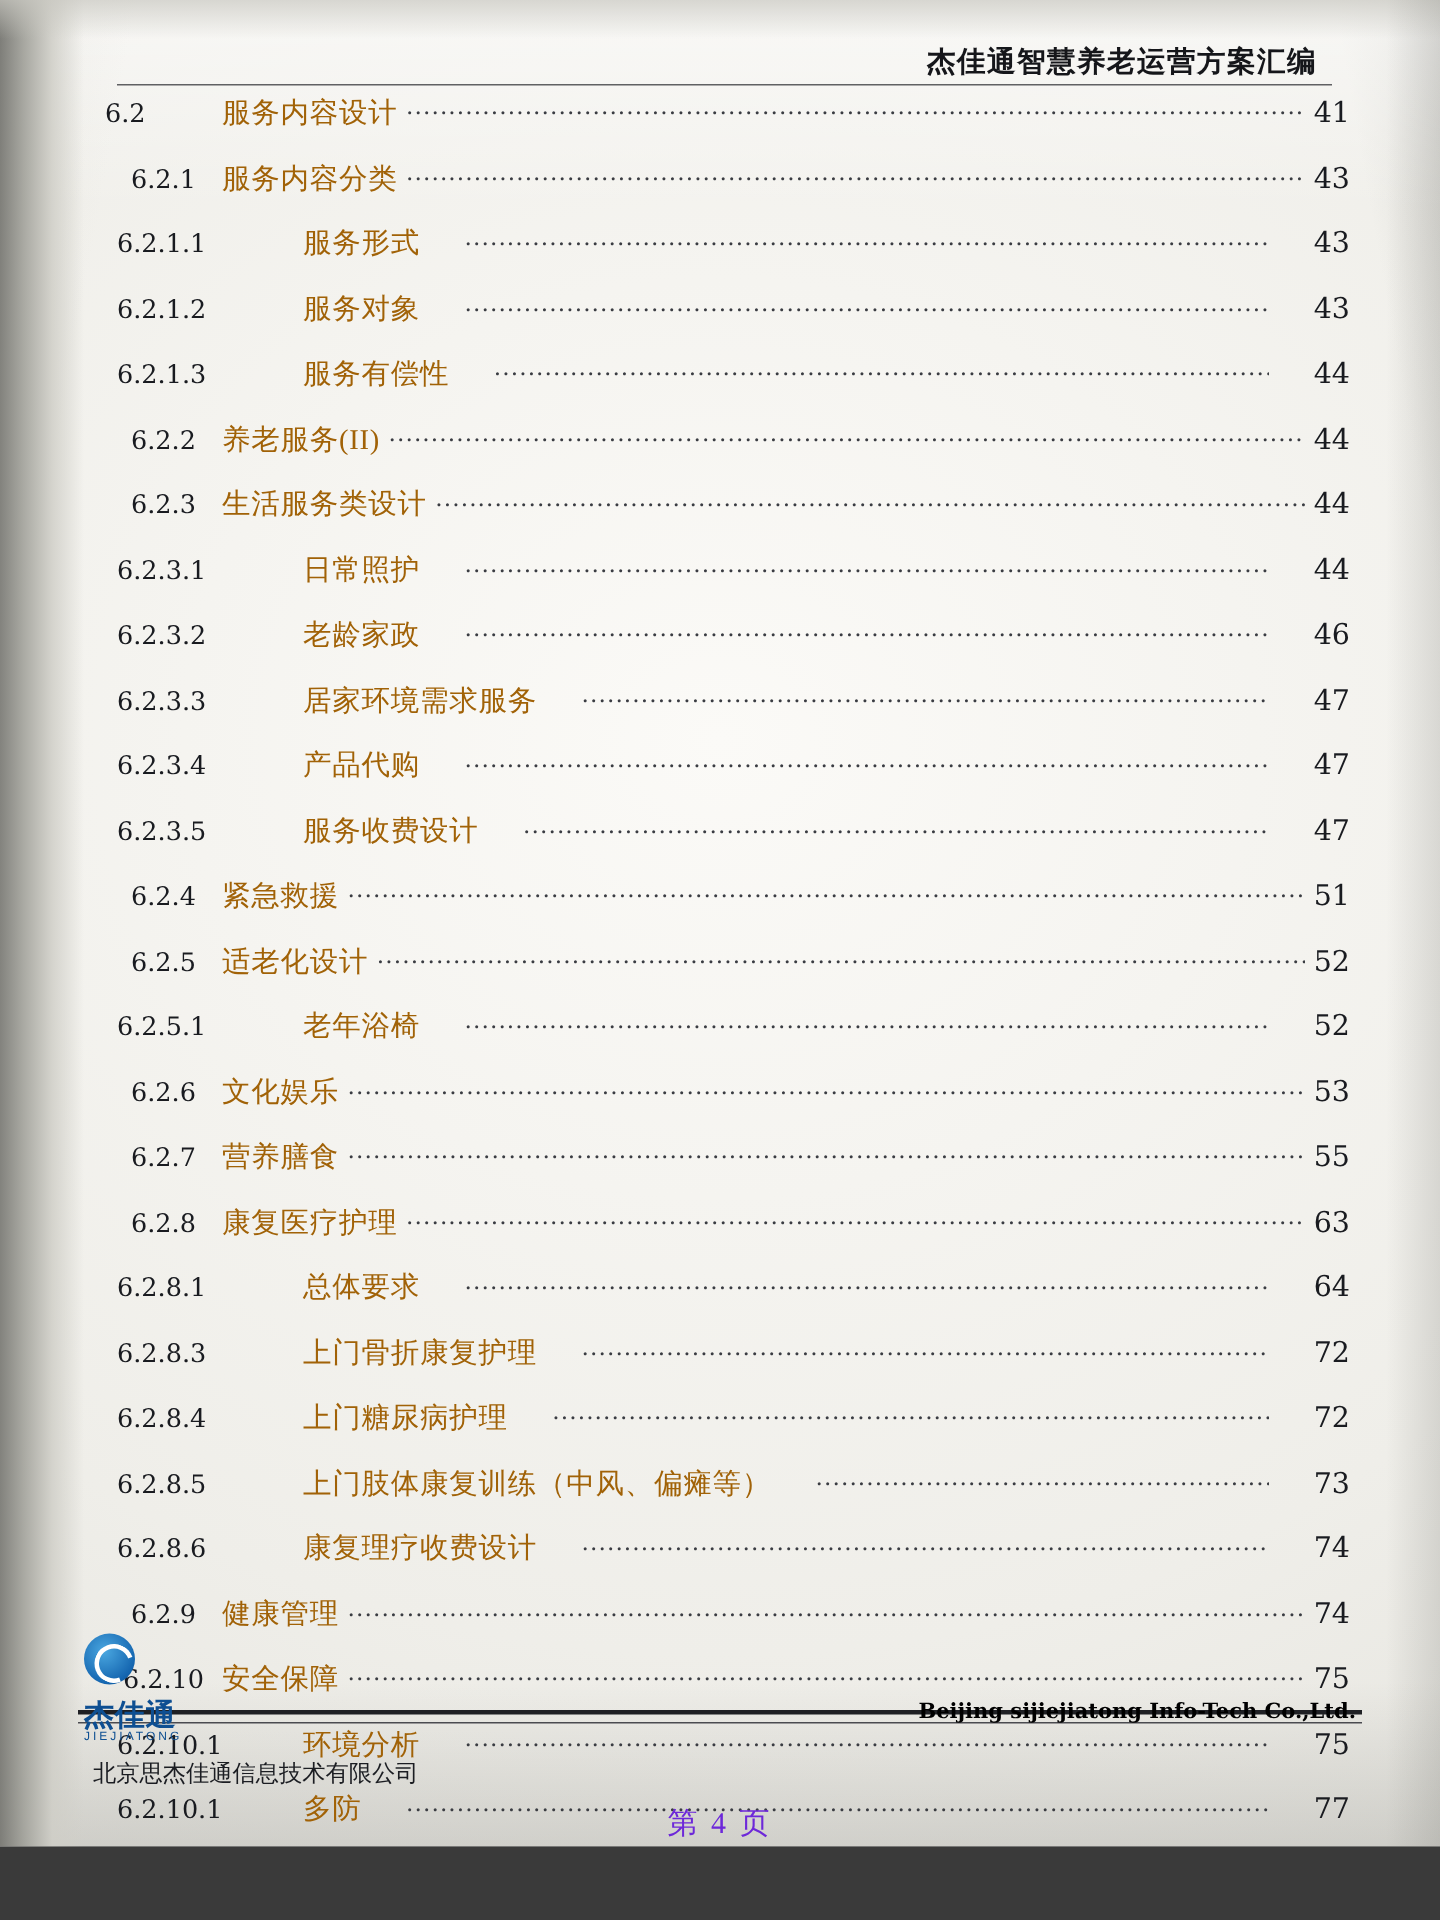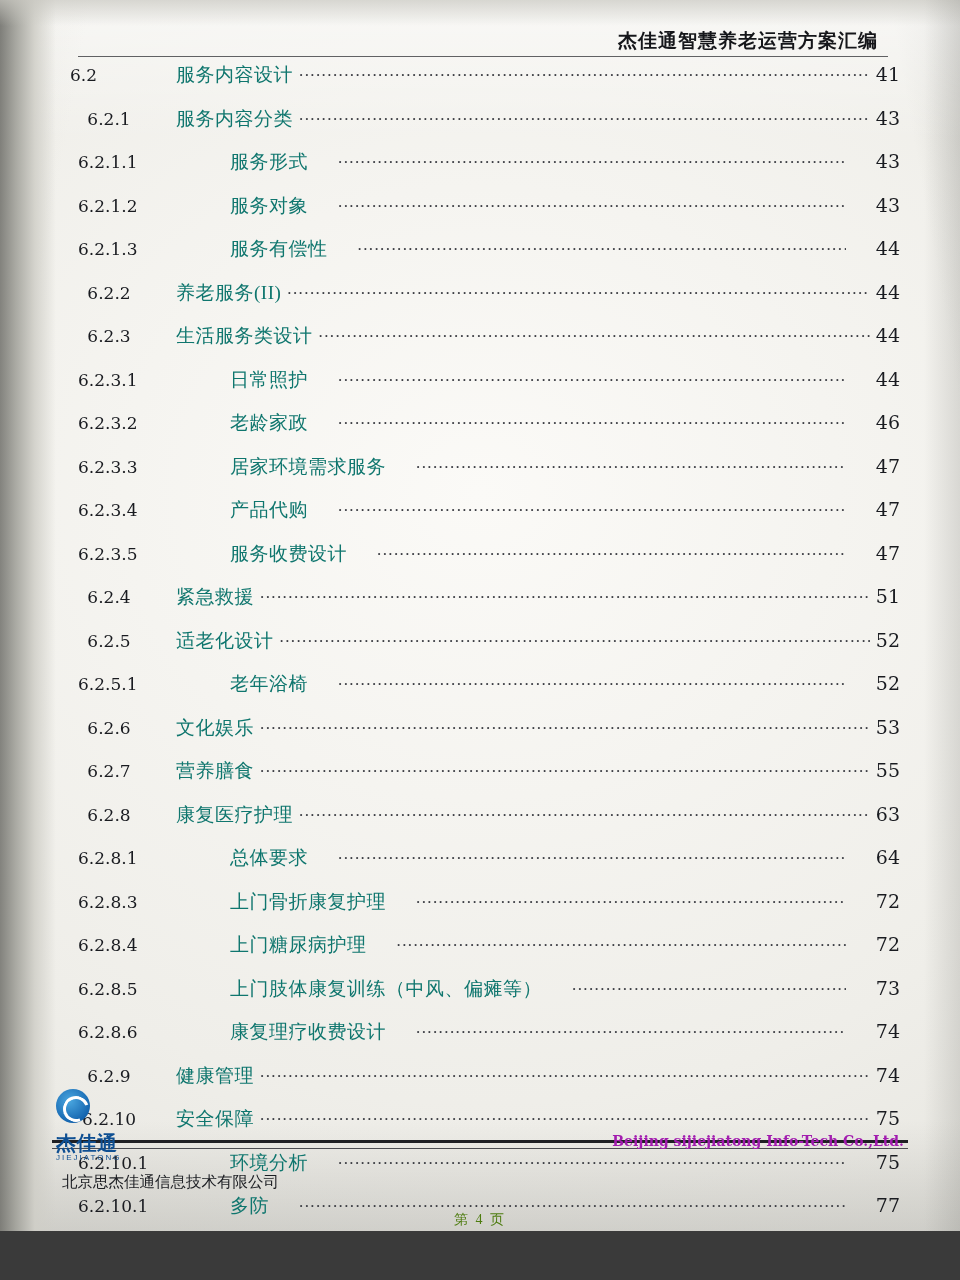--- a/index.html
+++ b/index.html
@@ -82,22 +82,21 @@
   .num {
     flex: 0 0 auto;
     font-family: "DejaVu Serif", "Liberation Serif", serif;
     font-size: 17px;
     color: #191b20;
   }
   .title {
     flex: 0 0 auto;
     font-size: 19px;
     letter-spacing: 0.5px;
-    color: #0f766e;
-    margin-left: 28px;
+    color: #a16207;
   }
   .leader {
     flex: 1 1 auto;
     margin: 0 4px 0 6px;
     overflow: hidden;
     height: 16px;
     position: relative;
   }
   .leader::after {
     content: "..........................................................................................................................................................";
@@ -196,32 +195,32 @@
     color: #0e4f92;
     font-family: "Liberation Sans", sans-serif;
   }
   .company-cn {
     font-size: 15.5px;
     color: #1b1d22;
     margin-left: 6px;
   }
   .company-en {
     font-size: 14px;
-    color: #a21caf;
+    color: #000000;
     font-family: "DejaVu Serif", "Liberation Serif", serif;
     font-weight: 600;
   }
   .page-no {
     position: absolute;
     bottom: 2px;
     left: 0;
     right: 0;
     text-align: center;
-    font-size: 14px;
-    color: #4d7c0f;
+    font-size: 20px;
+    color: #6d28d9;
     letter-spacing: 2px;
   }
   
   .edge-right {
     position: absolute;
     top: 0; bottom: 0; right: 0;
     width: 36px;
     background: linear-gradient(270deg, rgba(120,120,115,0.22) 0%, rgba(255,255,255,0) 100%);
     pointer-events: none;
   }

